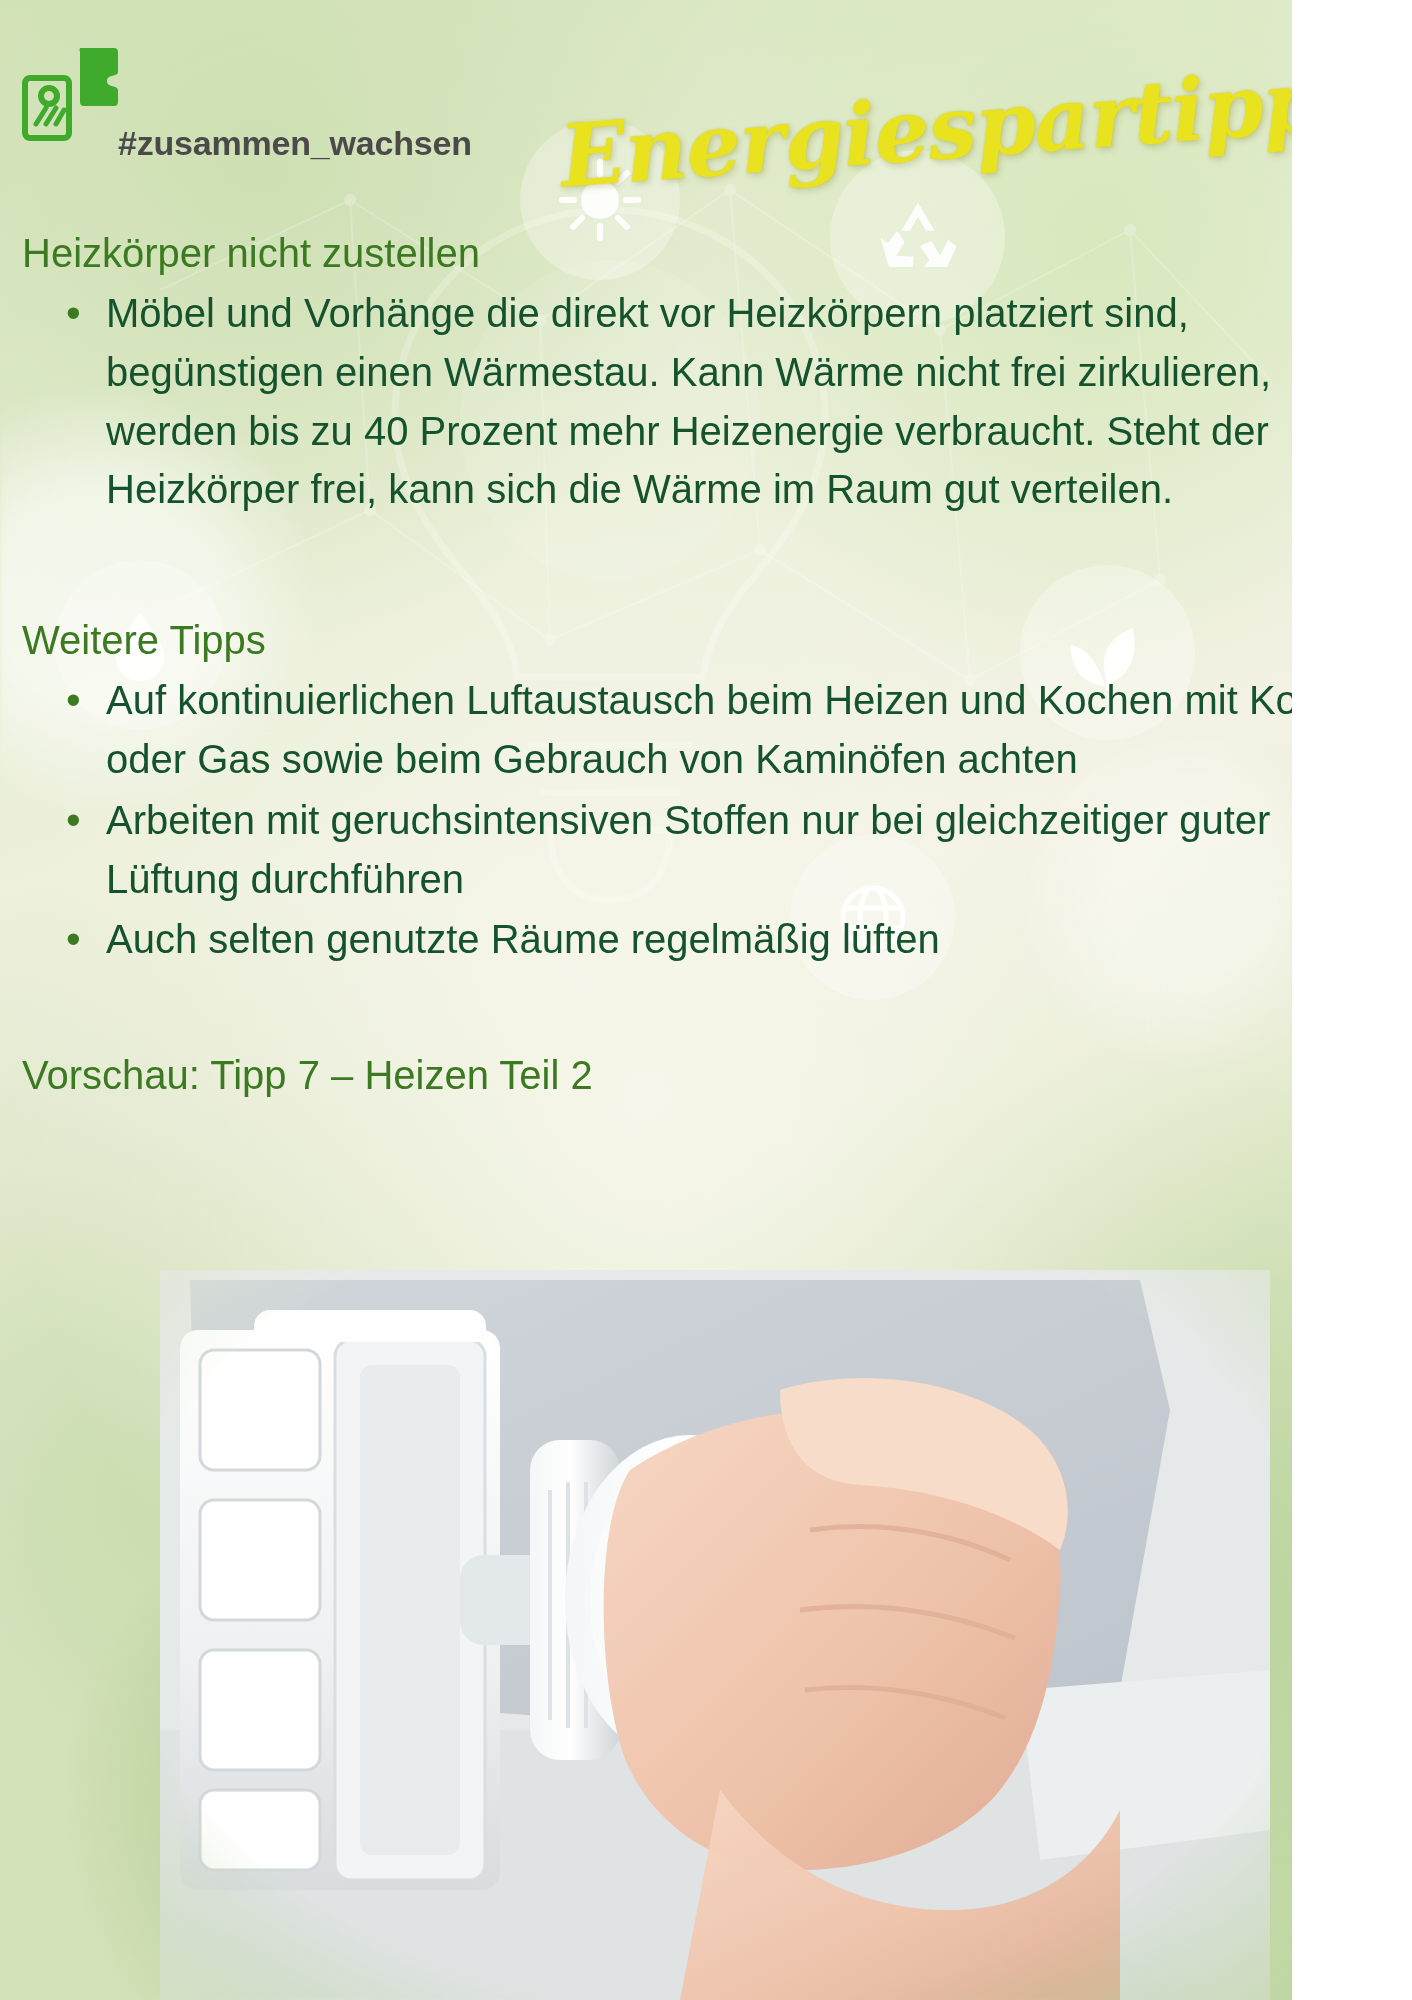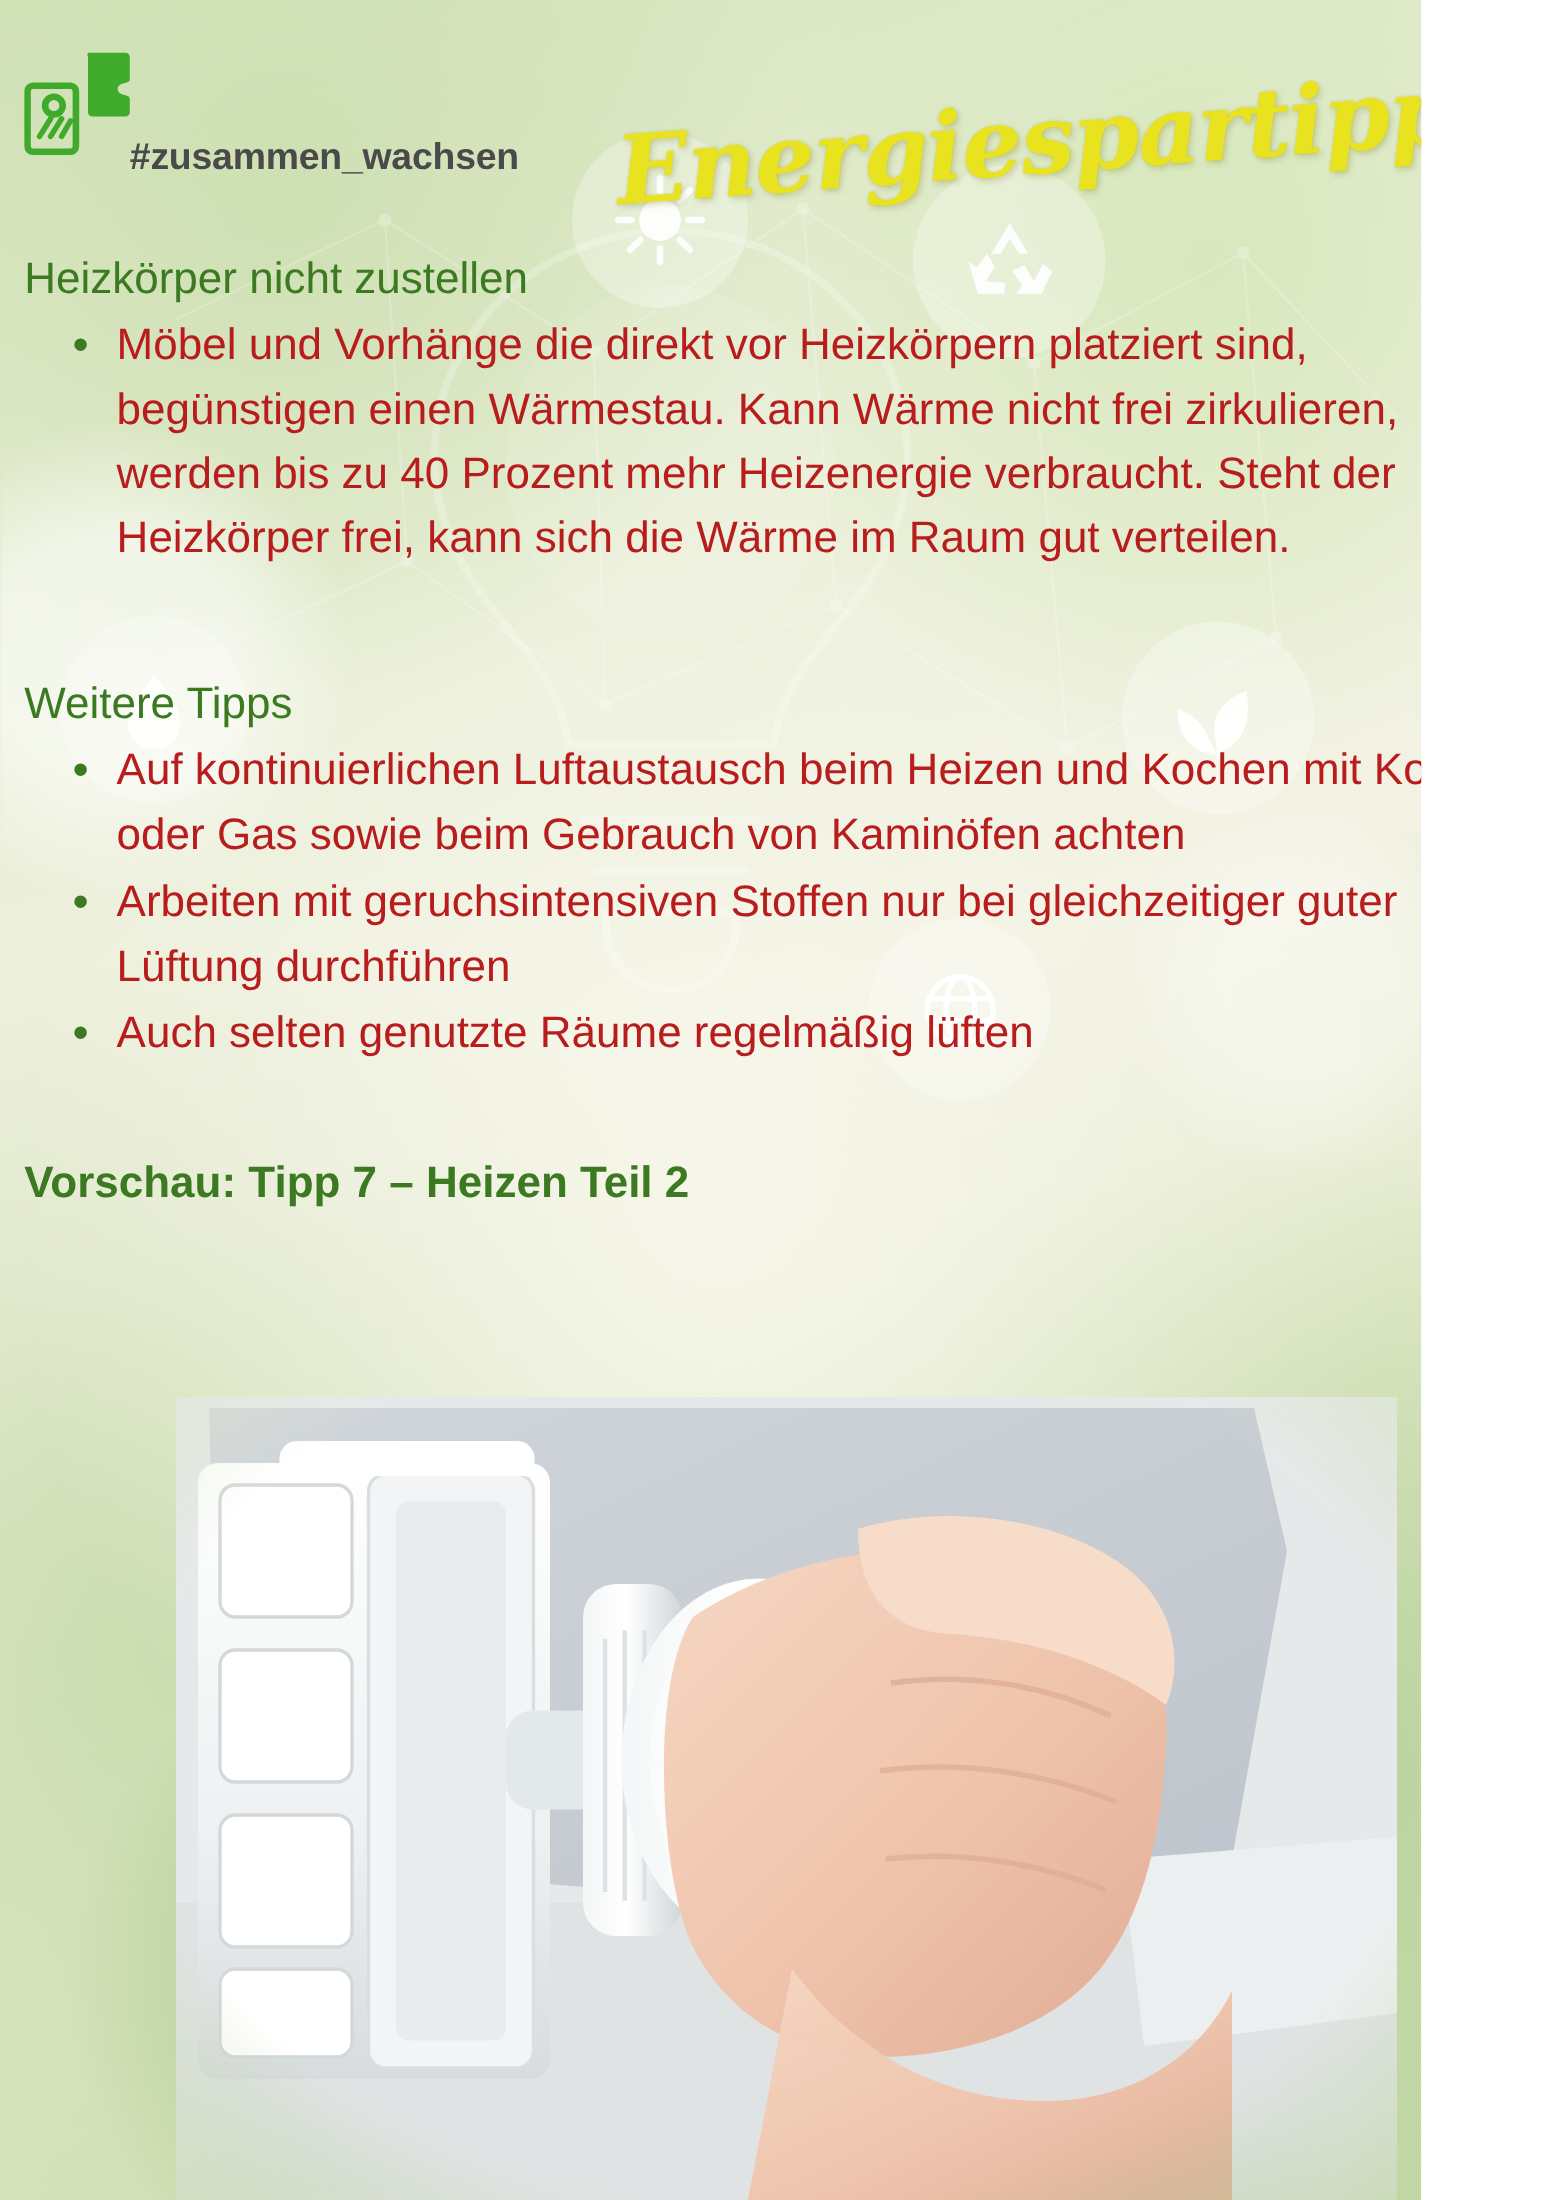--- a/index.html
+++ b/index.html
@@ -137,36 +137,36 @@
   }
   ul.tips {
     list-style: none;
     margin: 0;
     padding: 0 52px 0 60px;
   }
   ul.tips li {
     position: relative;
     font-size: 40px;
     line-height: 1.47;
-    color: #b91c1c;
+    color: #14532d;
     padding-left: 46px;
     margin-bottom: 2px;
   }
   ul.tips li::before {
     content: "•";
     position: absolute;
     left: 6px;
     top: -2px;
     font-size: 42px;
     color: #3c7a22;
   }
   .preview-line {
     margin: 84px 0 0 22px;
     font-size: 40px;
-    font-weight: bold;
+    font-weight: normal;
     color: #3c7a22;
   }
 
   
   .photo {
     position: absolute;
     left: 160px;
     top: 1270px;
     width: 1110px;
     height: 730px;

